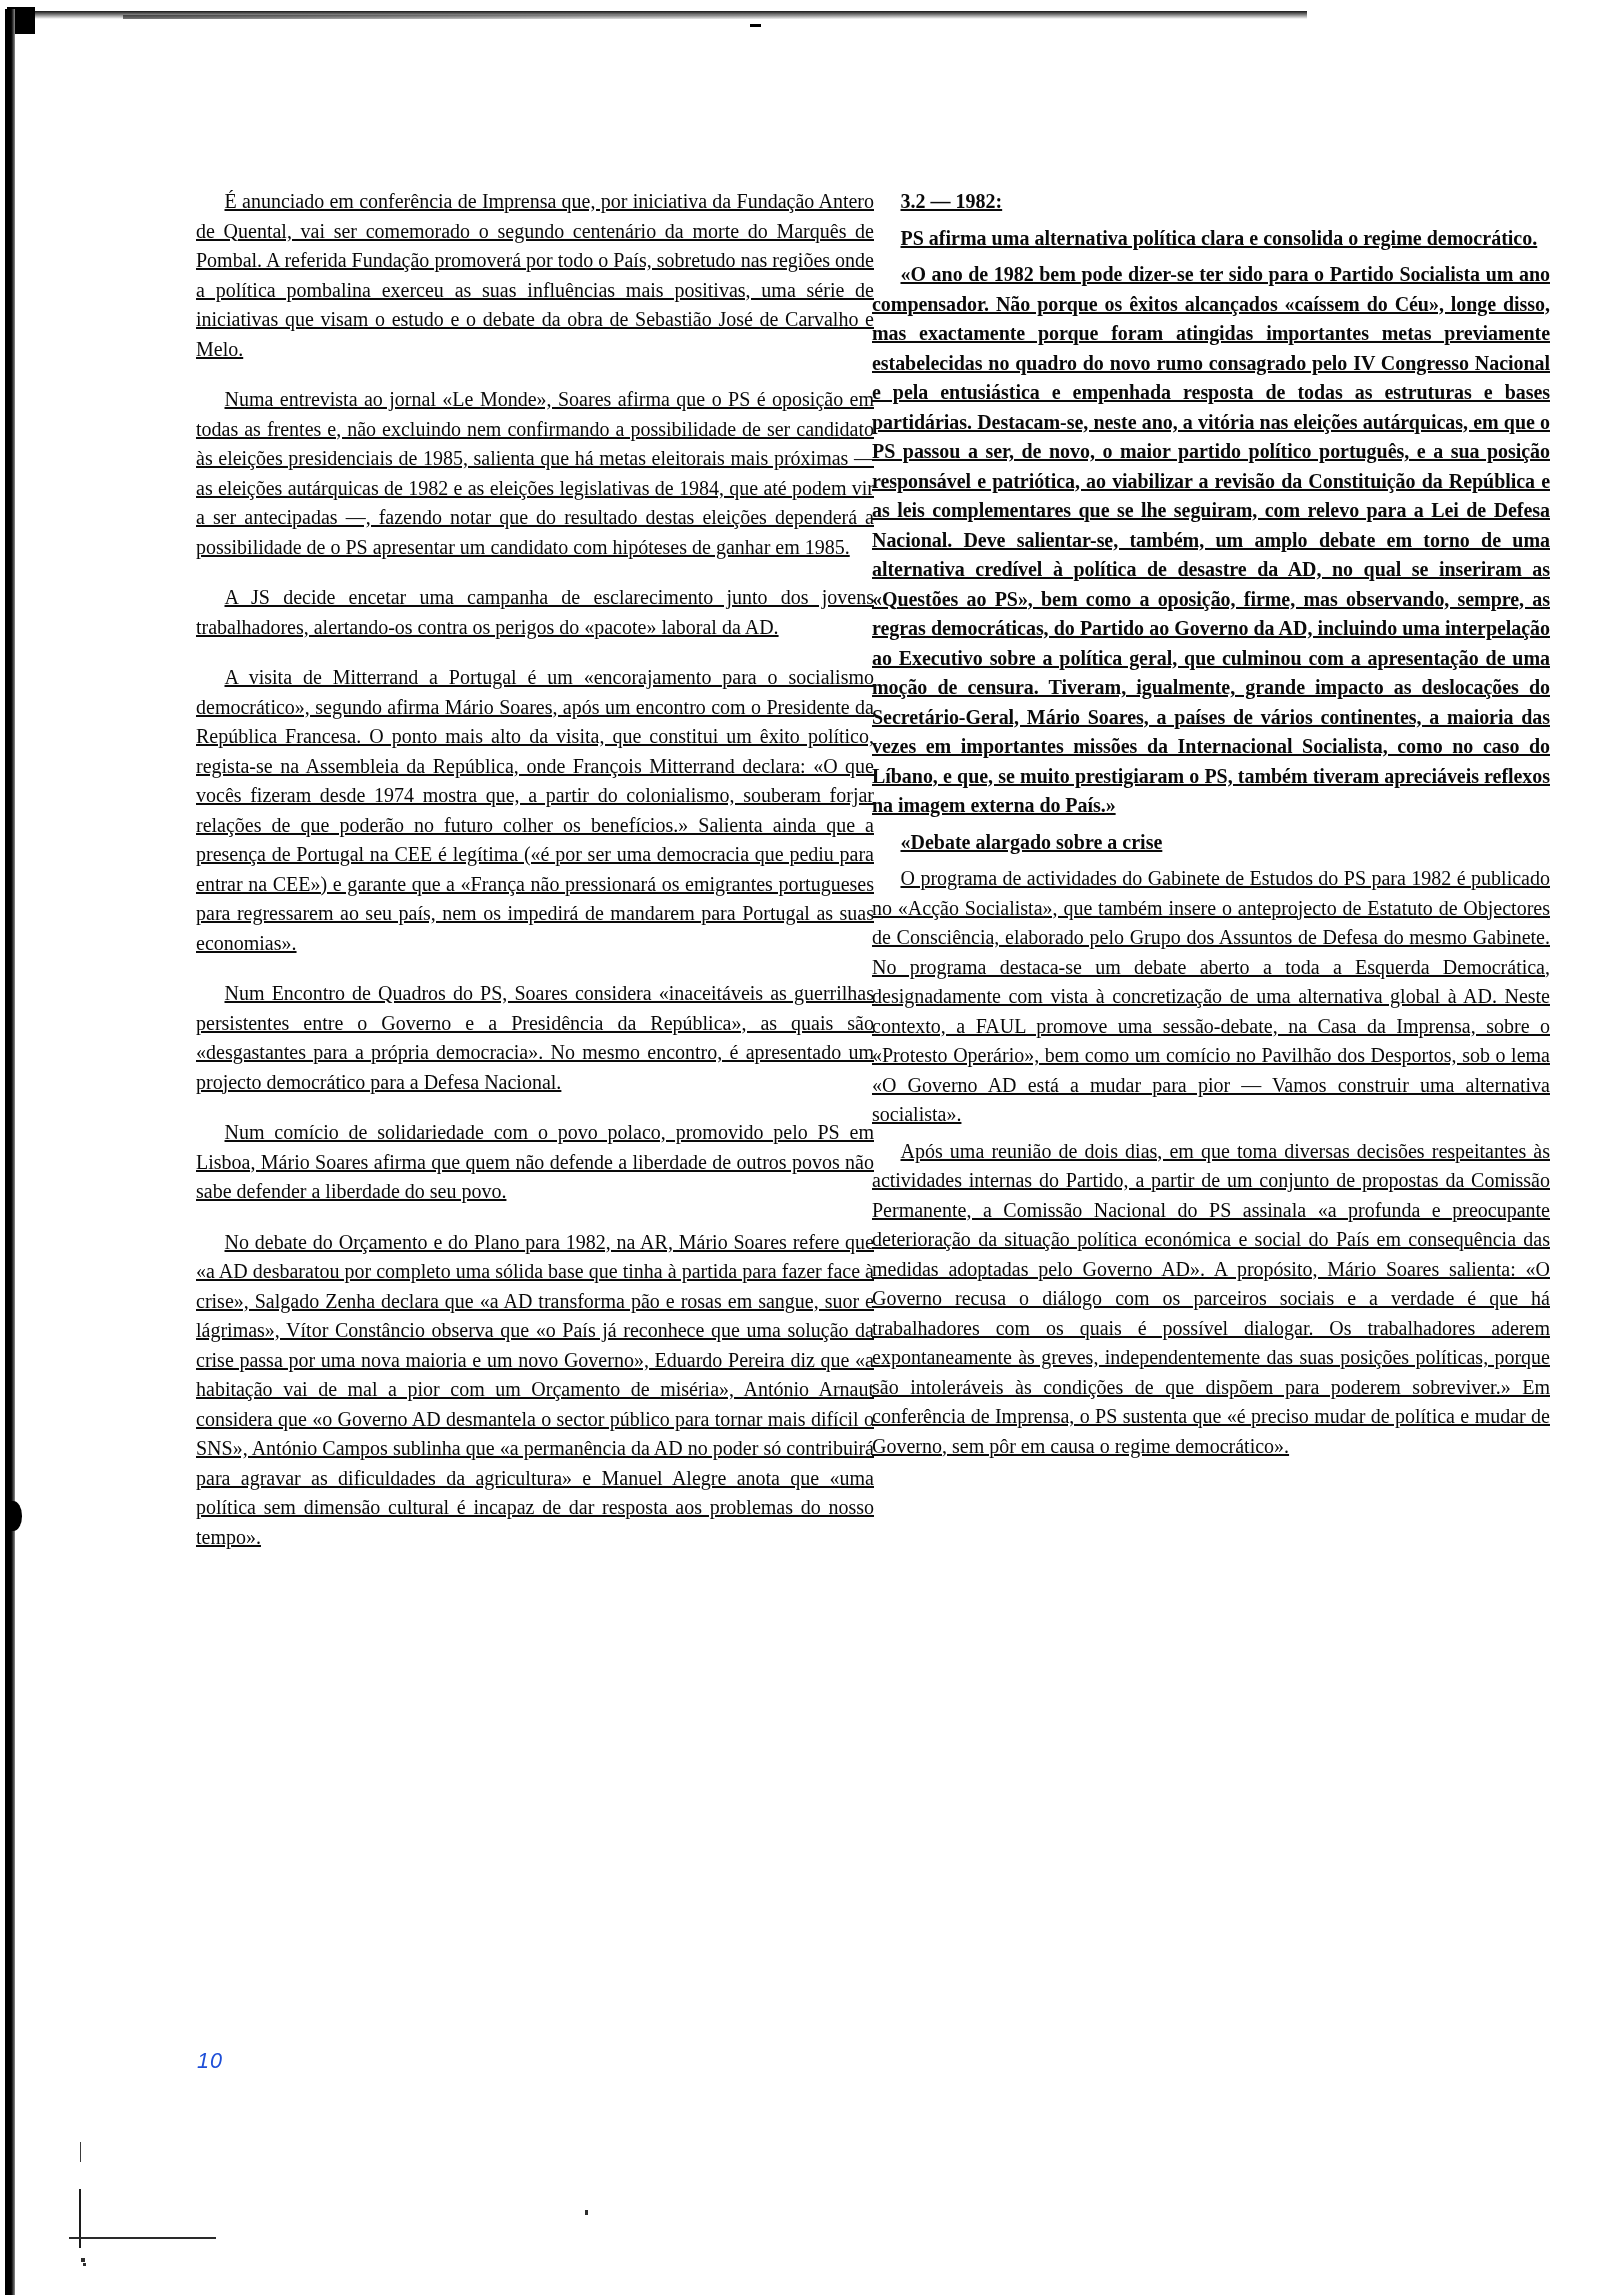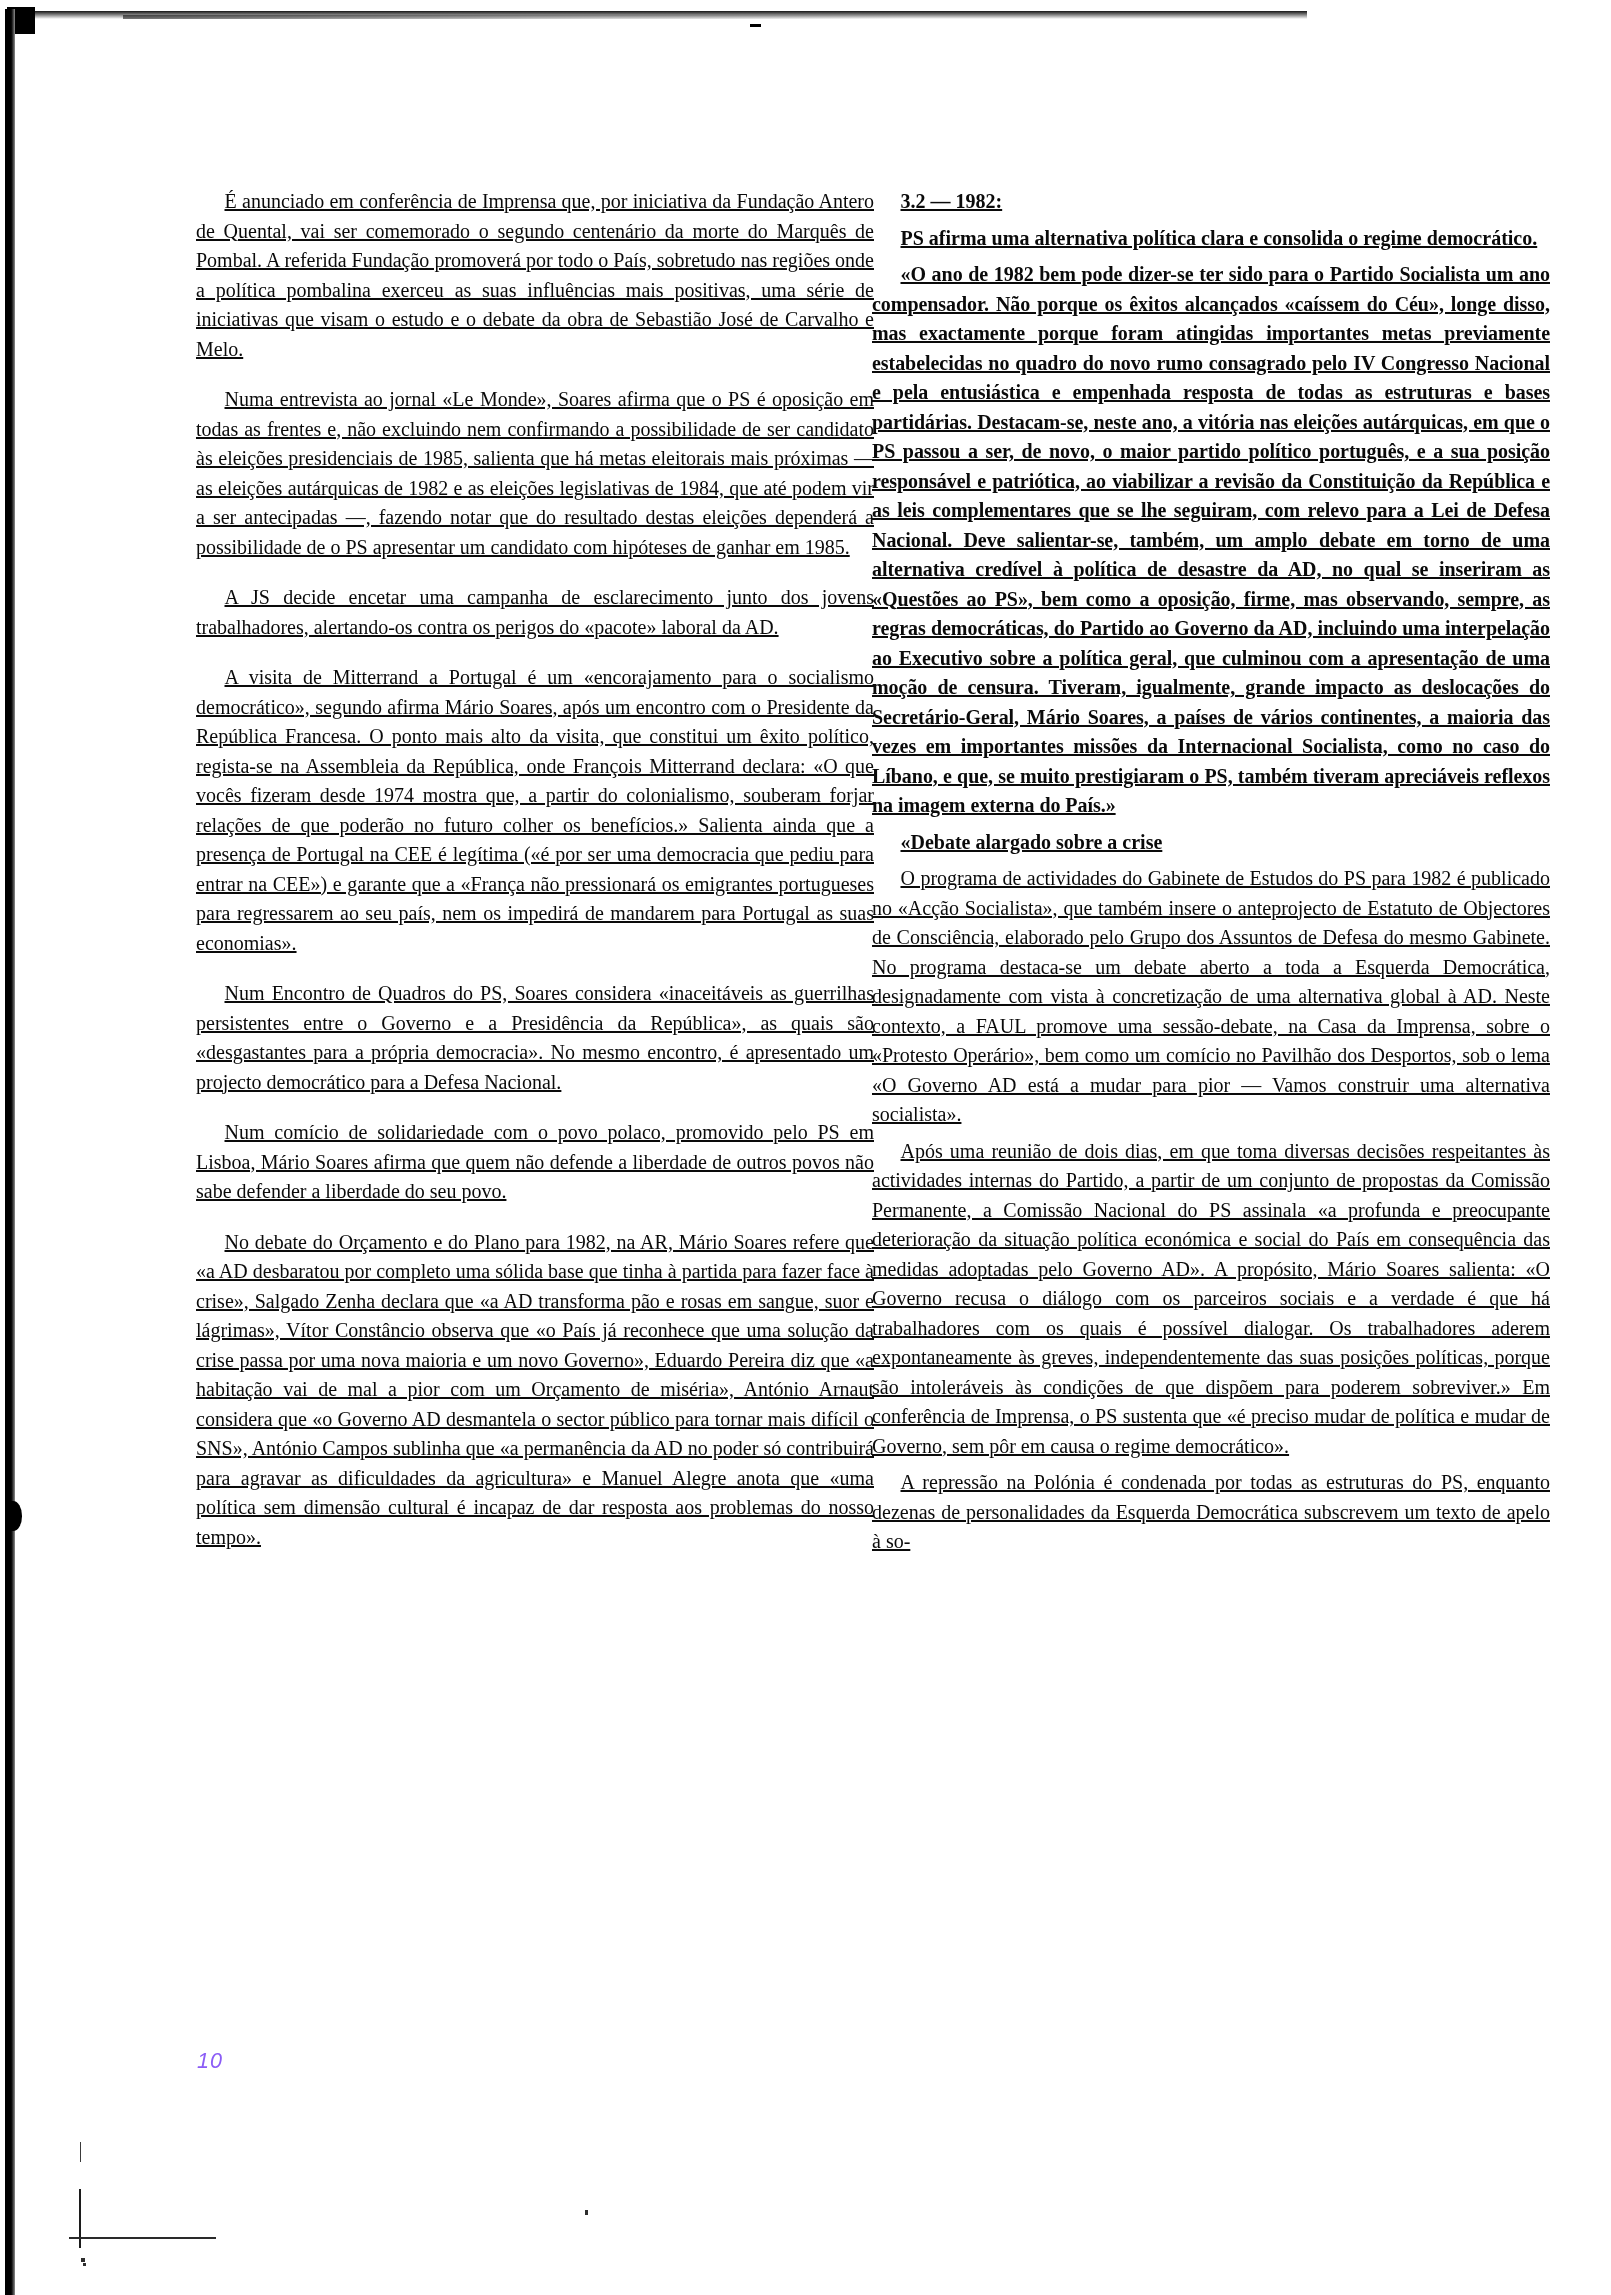--- a/index.html
+++ b/index.html
@@ -143,21 +143,21 @@
   }
 
   .page-number {
     position: absolute;
     left: 197px;
     top: 2048px;
     font-size: 21.6px;
     font-style: italic;
     font-family: "Liberation Sans", sans-serif;
     letter-spacing: 1px;
-    color: #8b5cf6;
+    color: #1d4ed8;
   }
 </style>
 </head>
 <body>
 
 <div class="page">
 
   <div class="scan-corner"></div>
   <div class="scan-spine"></div>
   <div class="scan-spine-bulge"></div>
@@ -186,17 +186,16 @@
   <div class="col col-right">
     <p class="heading-num">3.2 — 1982:</p>
     <p class="heading-title">PS afirma uma alternativa política clara e consolida o regime democrático.</p>
 
     <p class="bold-body">«O ano de 1982 bem pode dizer-se ter sido para o Partido Socialista um ano compensador. Não porque os êxitos alcançados «caíssem do Céu», longe disso, mas exactamente porque foram atingidas importantes metas previamente estabelecidas no quadro do novo rumo consagrado pelo IV Congresso Nacional e pela entusiástica e empenhada resposta de todas as estruturas e bases partidárias. Destacam-se, neste ano, a vitória nas eleições autárquicas, em que o PS passou a ser, de novo, o maior partido político português, e a sua posição responsável e patriótica, ao viabilizar a revisão da Constituição da República e as leis complementares que se lhe seguiram, com relevo para a Lei de Defesa Nacional. Deve salientar-se, também, um amplo debate em torno de uma alternativa credível à política de desastre da AD, no qual se inseriram as «Questões ao PS», bem como a oposição, firme, mas observando, sempre, as regras democráticas, do Partido ao Governo da AD, incluindo uma interpelação ao Executivo sobre a política geral, que culminou com a apresentação de uma moção de censura. Tiveram, igualmente, grande impacto as deslocações do Secretário-Geral, Mário Soares, a países de vários continentes, a maioria das vezes em importantes missões da Internacional Socialista, como no caso do Líbano, e que, se muito prestigiaram o PS, também tiveram apreciáveis reflexos na imagem externa do País.»</p>
 
     <p class="month-sub">«Debate alargado sobre a crise</p>
 
     <p>O programa de actividades do Gabinete de Estudos do PS para 1982 é publicado no «Acção Socialista», que também insere o anteprojecto de Estatuto de Objectores de Consciência, elaborado pelo Grupo dos Assuntos de Defesa do mesmo Gabinete. No programa destaca-se um debate aberto a toda a Esquerda Democrática, designadamente com vista à concretização de uma alternativa global à AD. Neste contexto, a FAUL promove uma sessão-debate, na Casa da Imprensa, sobre o «Protesto Operário», bem como um comício no Pavilhão dos Desportos, sob o lema «O Governo AD está a mudar para pior — Vamos construir uma alternativa socialista».</p>
     <p>Após uma reunião de dois dias, em que toma diversas decisões respeitantes às actividades internas do Partido, a partir de um conjunto de propostas da Comissão Permanente, a Comissão Nacional do PS assinala «a profunda e preocupante deterioração da situação política económica e social do País em consequência das medidas adoptadas pelo Governo AD». A propósito, Mário Soares salienta: «O Governo recusa o diálogo com os parceiros sociais e a verdade é que há trabalhadores com os quais é possível dialogar. Os trabalhadores aderem expontaneamente às greves, independentemente das suas posições políticas, porque são intoleráveis às condições de que dispõem para poderem sobreviver.» Em conferência de Imprensa, o PS sustenta que «é preciso mudar de política e mudar de Governo, sem pôr em causa o regime democrático».</p>
-    <p>A repressão na Polónia é condenada por todas as estruturas do PS, enquanto dezenas de personalidades da Esquerda Democrática subscrevem um texto de apelo à so-</p>
   </div>
 
 </div>
 
 
 </body></html>

